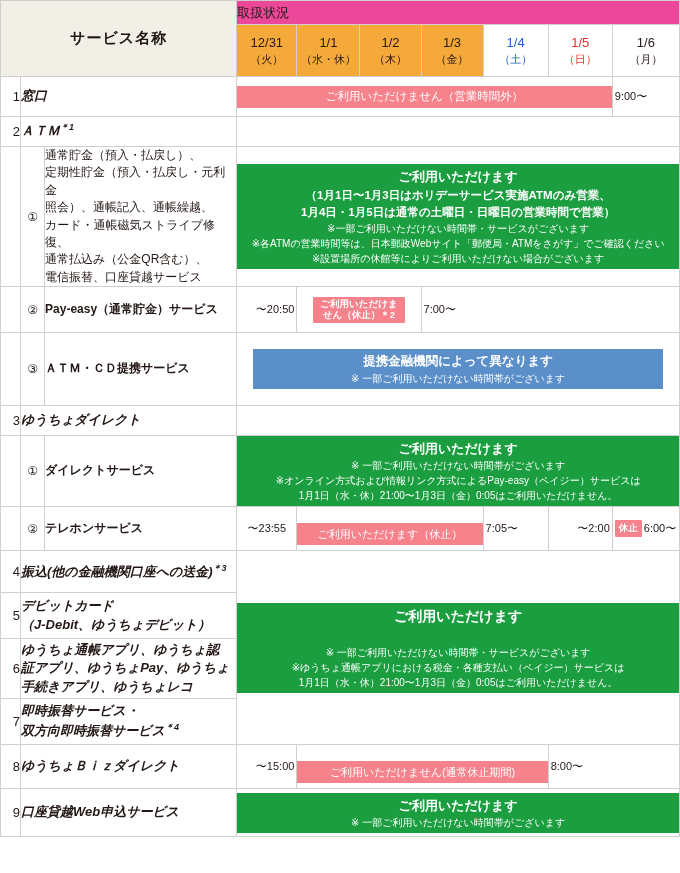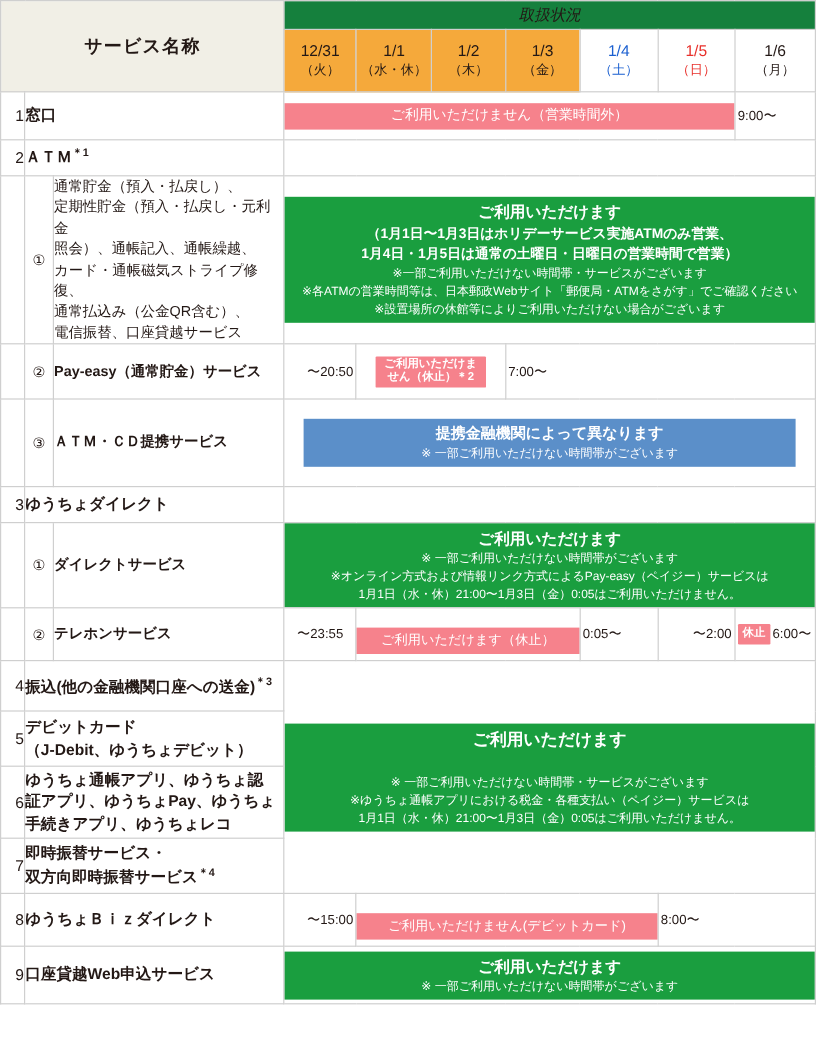--- a/index.html
+++ b/index.html
@@ -22,26 +22,26 @@
   }
   table.grid td, table.grid th {
     border: 1px solid #cfcfcf;
     padding: 0;
     vertical-align: middle;
     font-weight: normal;
   }
   
   .hdr-blank { background: #f1efe6; border-top: none; border-left: none; }
   .hdr-status {
-    background: #15803d;
-    text-align: center;
+    background: #ec4899;
+    text-align: left;
     font-size: 13px;
     color: #231815;
     height: 24px;
-    border-top: none; border-right: none; font-style: italic;
+    border-top: none; border-right: none;
   }
   .daycell {
     text-align: center;
     font-size: 12px;
     line-height: 1.35;
     height: 52px;
     color: #231815;
   }
   .daycell .d1 { font-size: 13px; }
   .daycell .d2 { font-size: 11px; }
@@ -62,21 +62,21 @@
     border-right: none;
   }
   .name {
     font-size: 13px;
     color: #231815;
     padding: 6px 4px 6px 6px;
     background: #fff;
     line-height: 1.45;
     border-left: none;
   }
-  .name.b { font-weight: bold; }
+  .name.b { font-weight: bold; font-style: italic; }
   .sup { font-size: 9px; vertical-align: super; }
   .subnum {
     width: 24px;
     text-align: center;
     font-size: 12px;
     background: #fff;
     color: #231815;
   }
   .subname {
     font-size: 12px;
@@ -267,21 +267,21 @@
     <td class="indent-pad"></td>
     <td class="subnum">②</td>
     <td class="subname b">テレホンサービス</td>
     <td style="padding:0">
       <div class="timetext">〜23:55</div>
     </td>
     <td colspan="3" style="padding:0">
       <div class="bar bar-pink" style="height:22px;margin-top:11px;font-size:11px">ご利用いただけます（休止）</div>
     </td>
     <td style="padding:0">
-      <div class="timetext left">0:05〜</div>
+      <div class="timetext left">7:05〜</div>
     </td>
     <td style="padding:0">
       <div class="timetext right">〜2:00</div>
     </td>
     <td style="padding:0">
       <div class="split" style="justify-content:flex-start;align-items:center">
         <div class="chip" style="padding:3px 4px;margin-left:2px">休止</div>
         <div style="font-size:11px;color:#231815;padding-left:2px">6:00〜</div>
       </div>
     </td>
@@ -327,21 +327,21 @@
     </td>
   </tr>
 
   <tr style="height:44px">
     <td class="num">8</td>
     <td class="name b" colspan="2">ゆうちょＢｉｚダイレクト</td>
     <td style="padding:0">
       <div class="timetext right">〜15:00</div>
     </td>
     <td colspan="4" style="padding:0">
-      <div class="bar bar-pink" style="height:22px;margin-top:11px;font-size:11px">ご利用いただけません(デビットカード)</div>
+      <div class="bar bar-pink" style="height:22px;margin-top:11px;font-size:11px">ご利用いただけません(通常休止期間)</div>
     </td>
     <td colspan="2" style="padding:0">
       <div class="timetext left">8:00〜</div>
     </td>
   </tr>
 
   <tr style="height:48px">
     <td class="num">9</td>
     <td class="name b" colspan="2">口座貸越Web申込サービス</td>
     <td colspan="7" style="padding:0">

